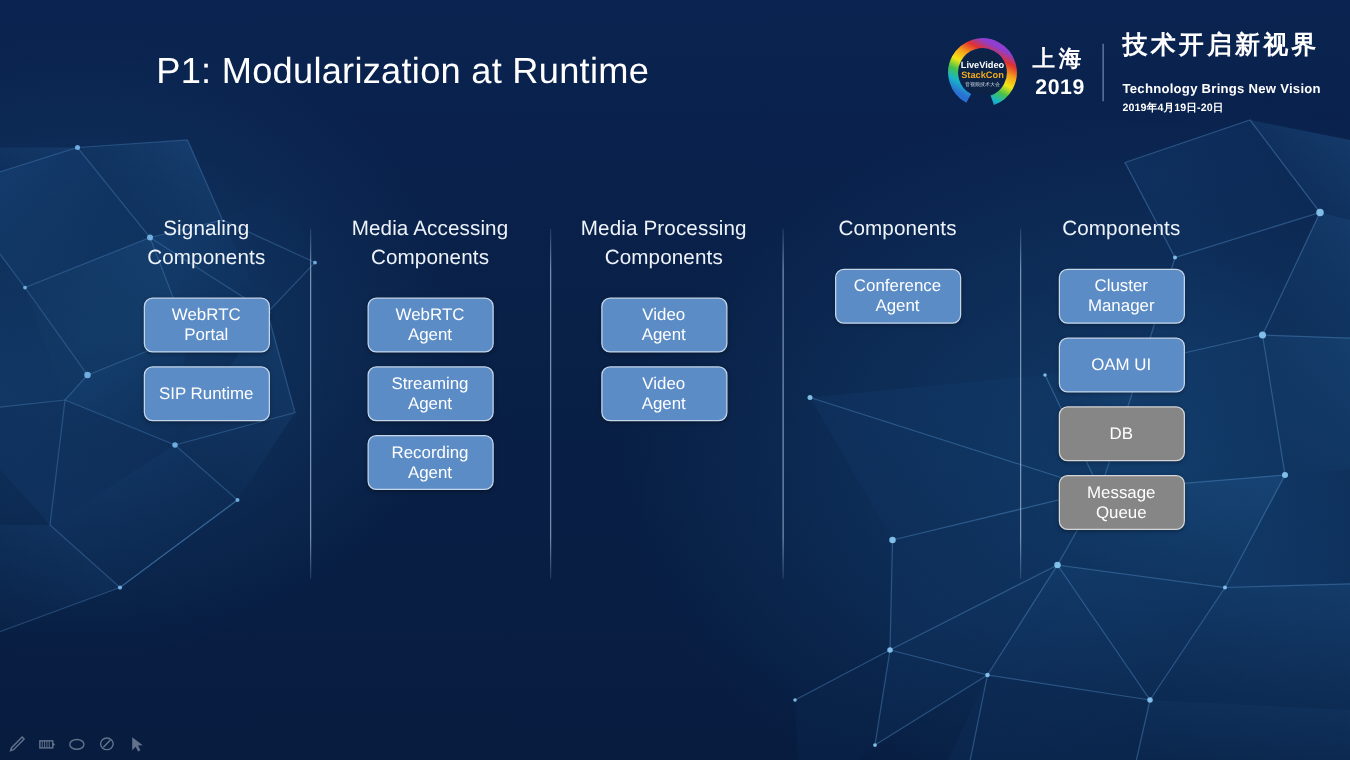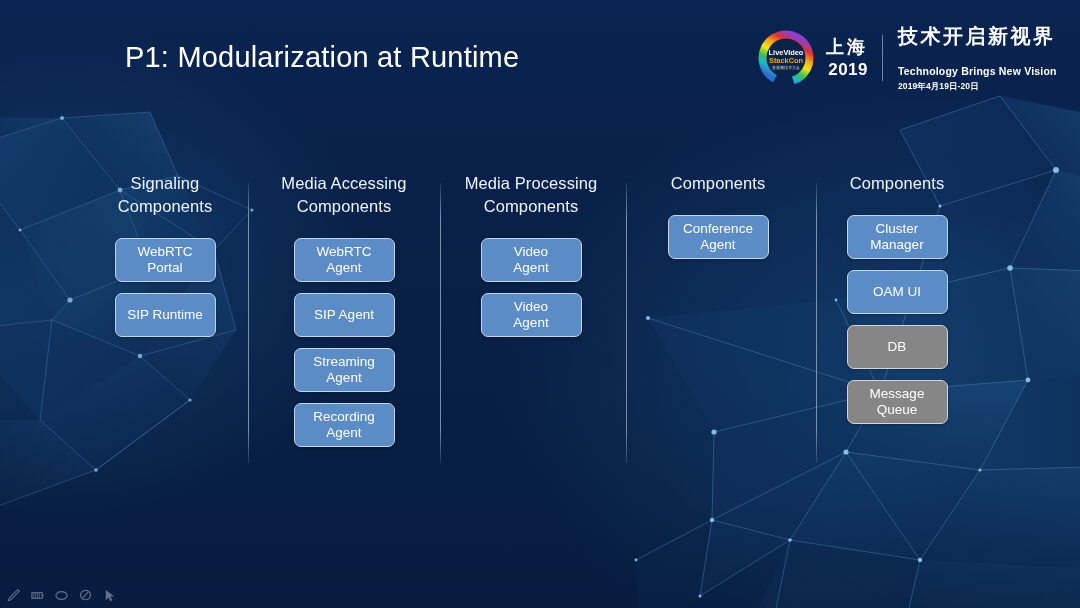--- a/index.html
+++ b/index.html
@@ -251,23 +251,20 @@
     <div class="col-title">
       <div>Media Accessing</div>
       <div>Components</div>
     </div>
     <div class="boxes">
       <div class="node">
         <span><span>WebRTC</span><br>
         <span>Agent</span></span>
       </div>
       <div class="node">
-        <span>SIP Agent</span>
-      </div>
-      <div class="node">
         <span><span>Streaming</span><br>
         <span>Agent</span></span>
       </div>
       <div class="node">
         <span><span>Recording</span><br>
         <span>Agent</span></span>
       </div>
     </div>
   </div>
 

